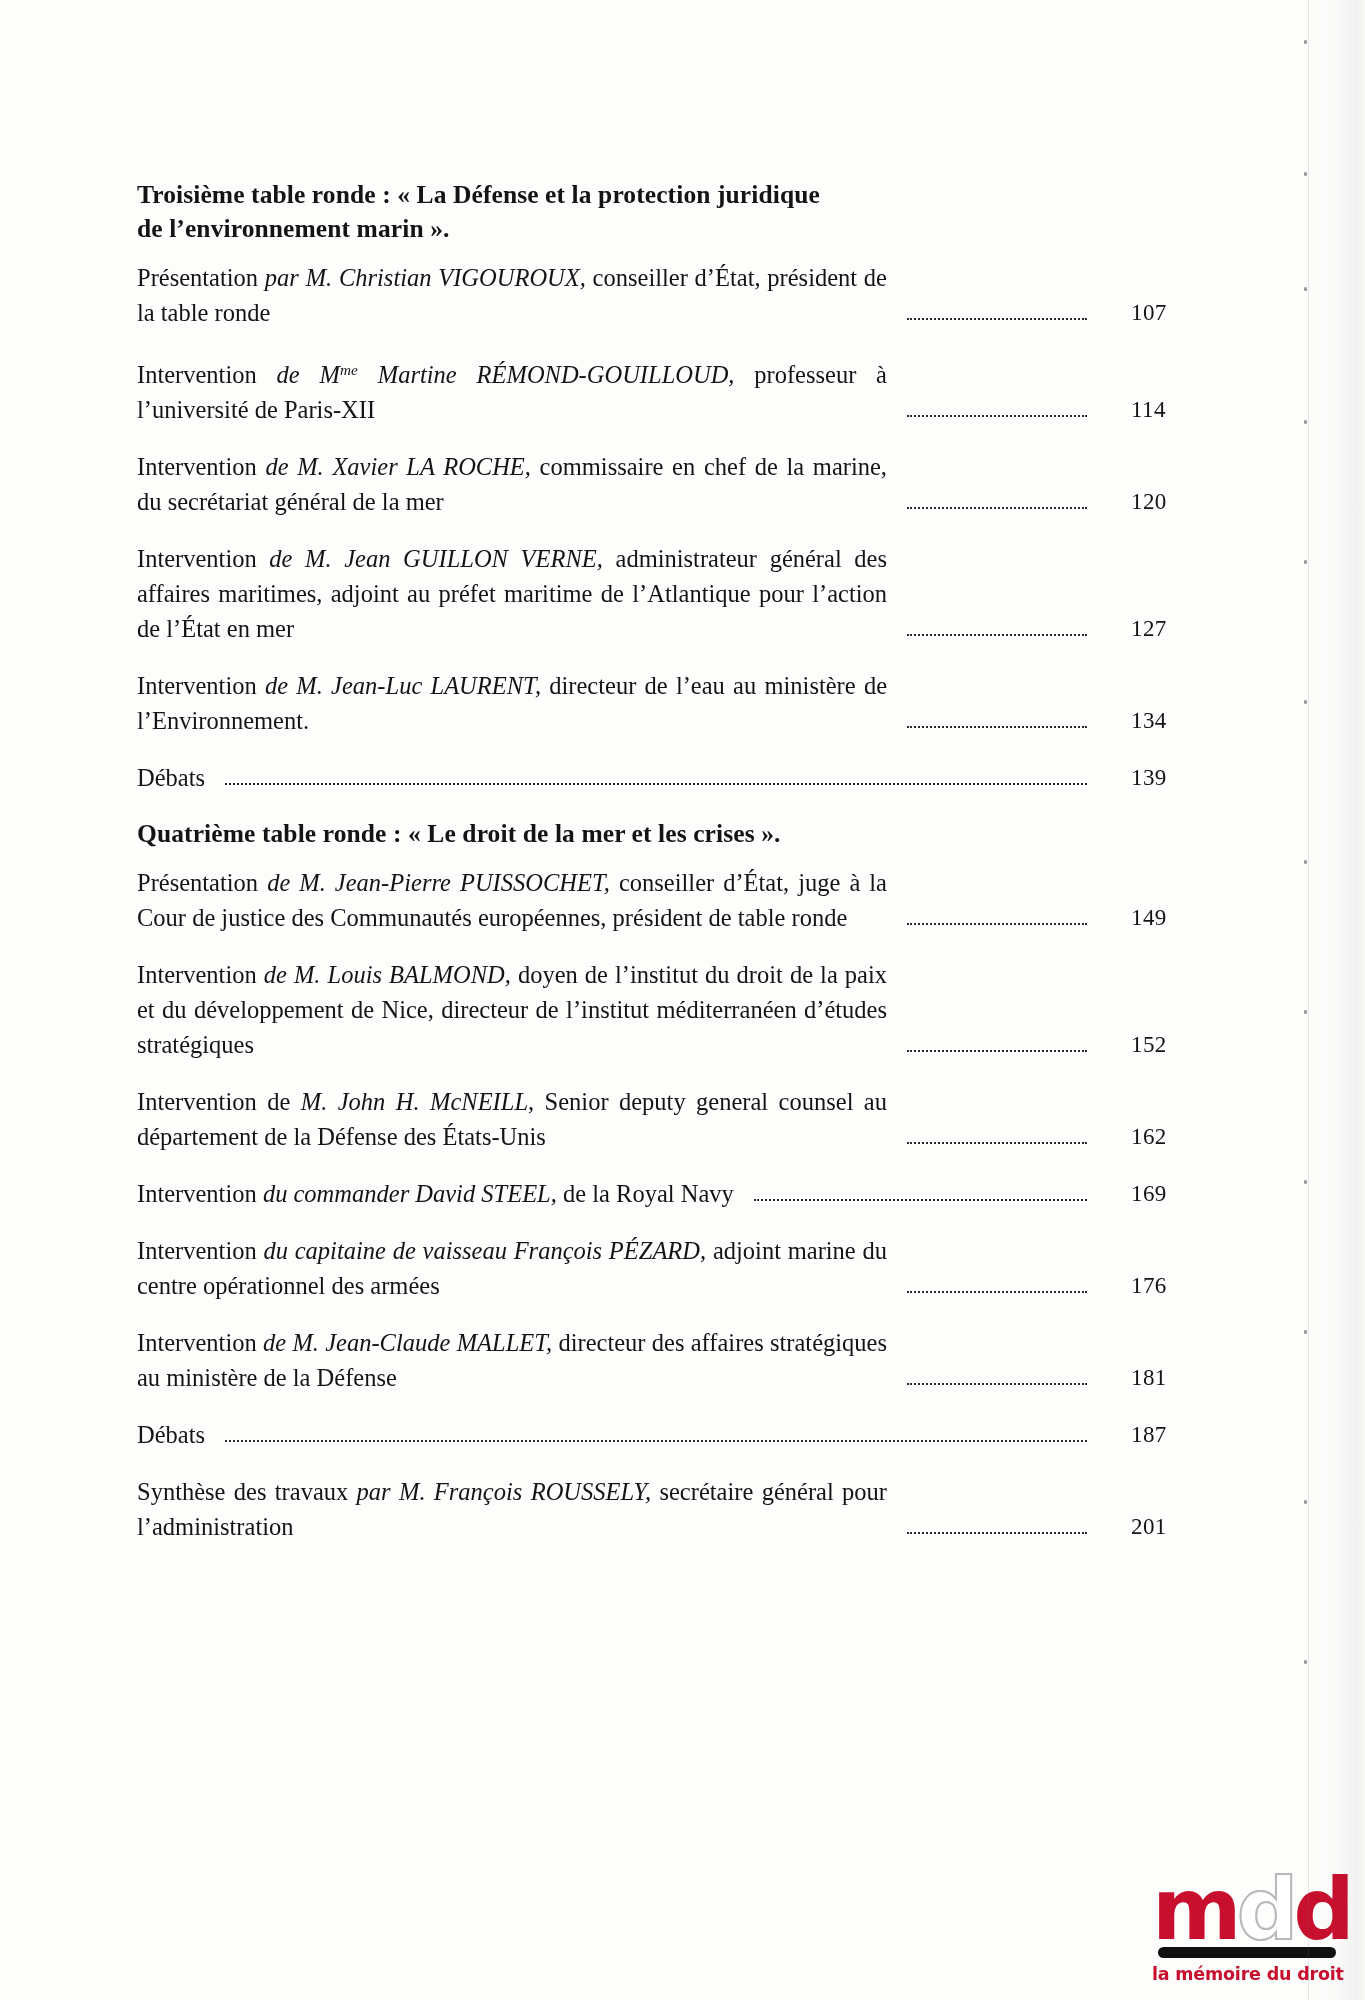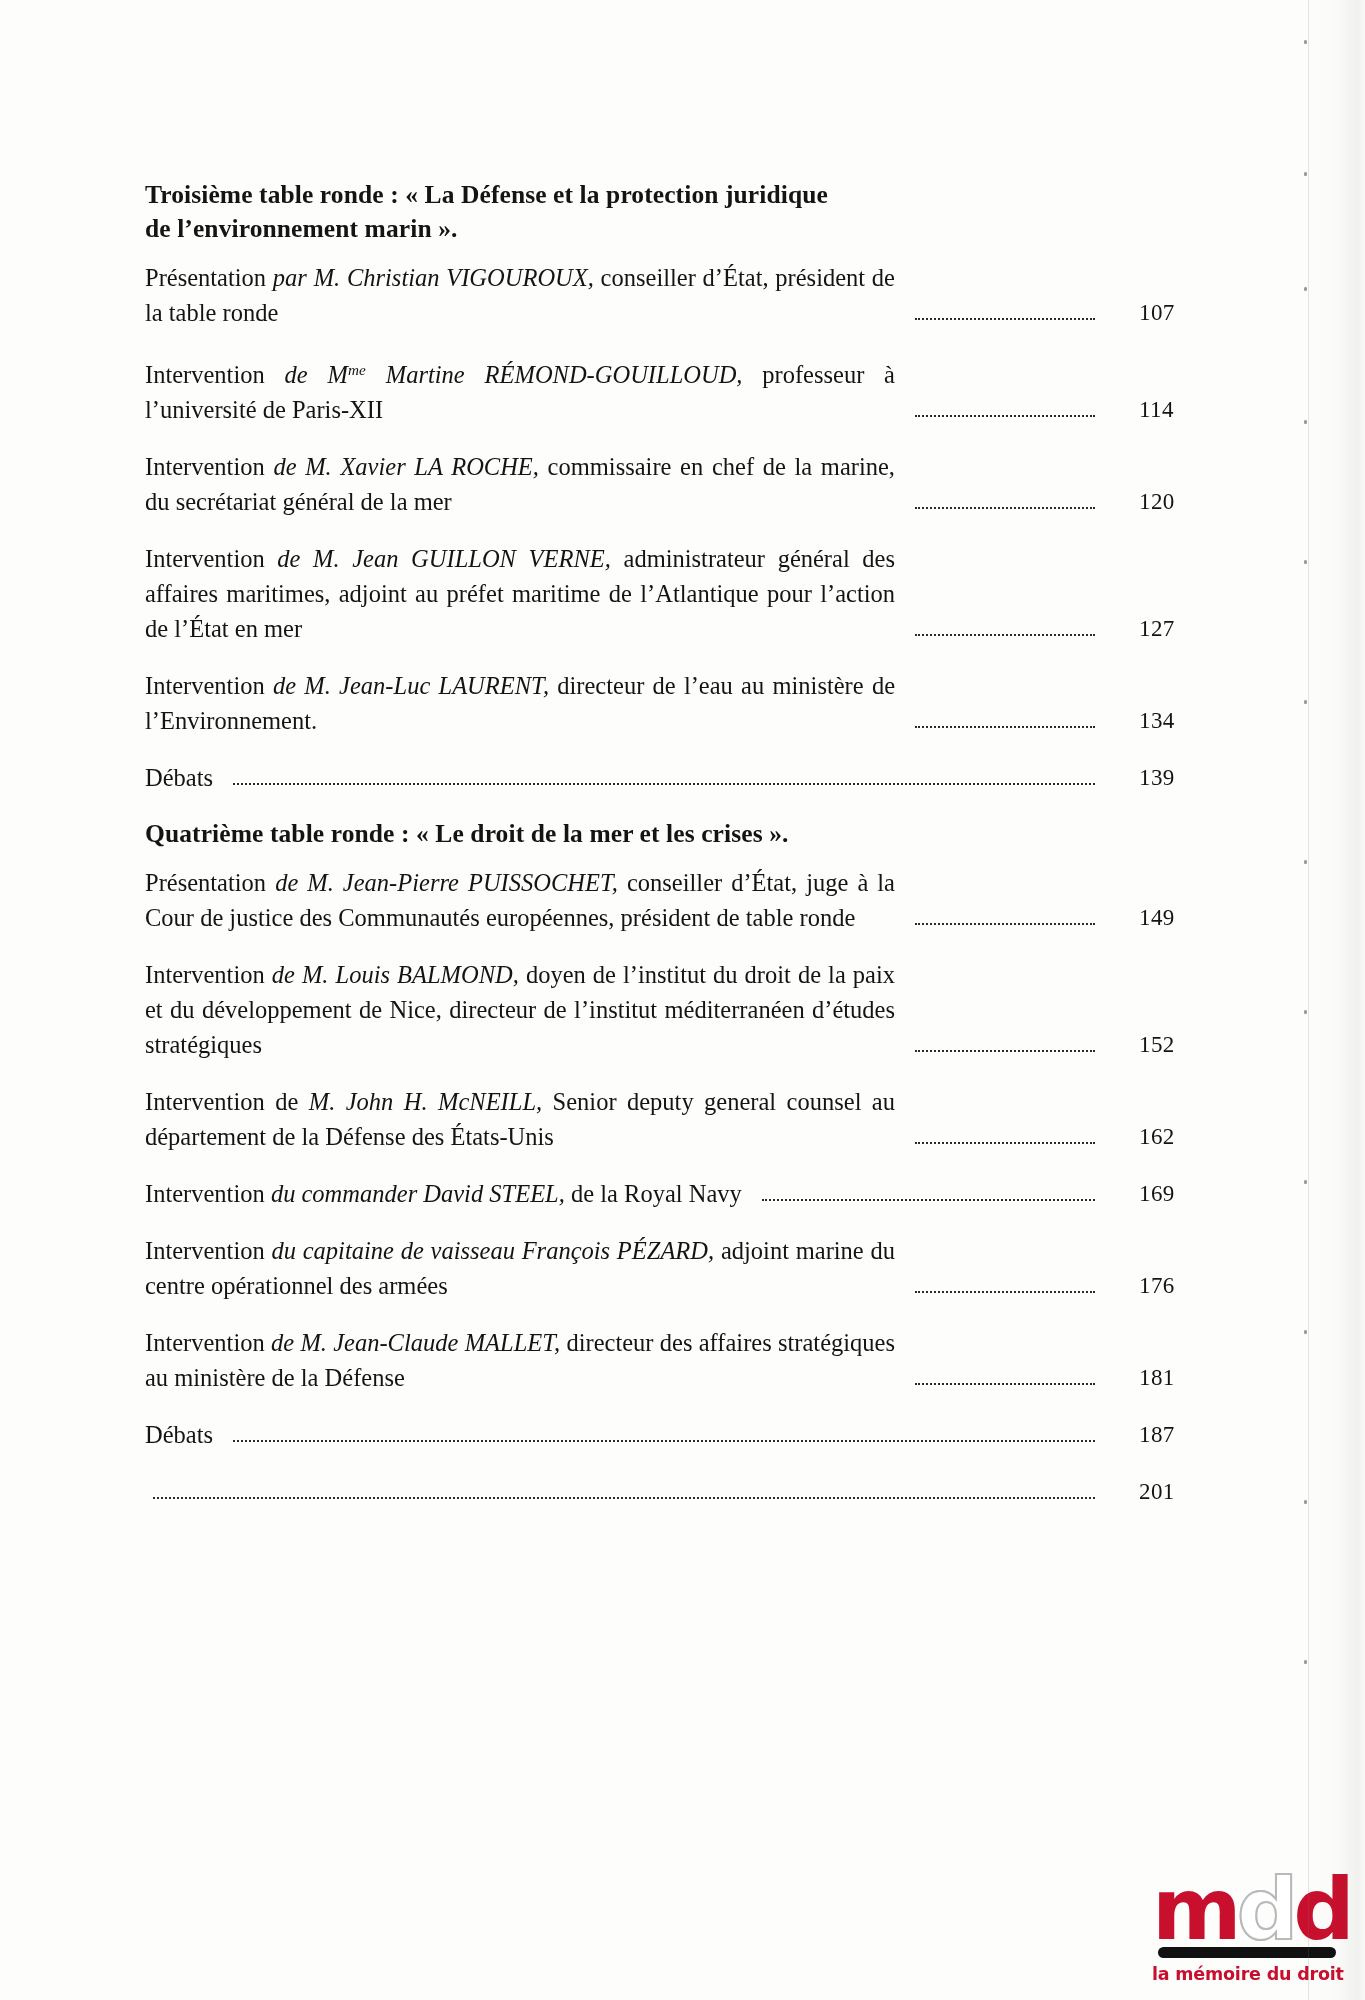--- a/index.html
+++ b/index.html
@@ -41,21 +41,21 @@
     right: 58px;
     width: 3px;
     height: 4px;
     background: rgba(70,70,80,0.55);
     border-radius: 40%;
     pointer-events: none;
   }
 
   .content {
     position: absolute;
-    left: 145px;
+    left: 137px;
     top: 178px;
     width: 1090px;
   }
 
   
   .toc-heading {
     font-weight: bold;
     font-size: 25.5px;
     line-height: 34px;
     letter-spacing: 0.1px;
@@ -243,20 +243,21 @@
     </div>
 
     <div class="entry">
       <div class="entry-text" style="width:auto;flex:0 0 auto;">Débats</div>
       <div class="leader"></div>
       <div class="pageno">187</div>
     </div>
 
 
     <div class="entry multiline">
+      <div class="entry-text">Synthèse des travaux <i>par M. François ROUSSELY,</i> secrétaire général pour l’administration</div>
       <div class="leader"></div>
       <div class="pageno">201</div>
     </div>
 
   </div>
 
   <div class="logo">
     <div class="logo-word"><span class="logo-m">m</span><span class="logo-d-outline">d</span><span class="logo-d-red">d</span></div>
     <div class="logo-bar"></div>
     <div class="logo-tag">la mémoire du droit</div>

